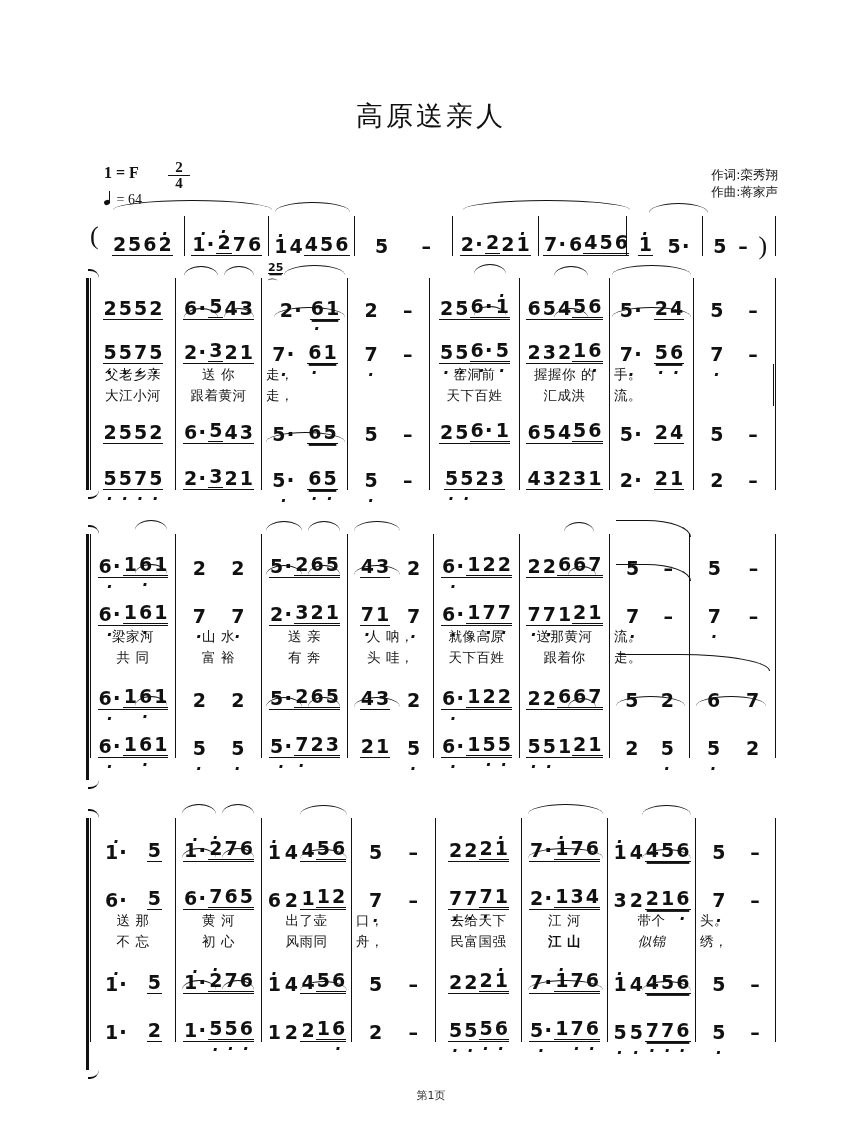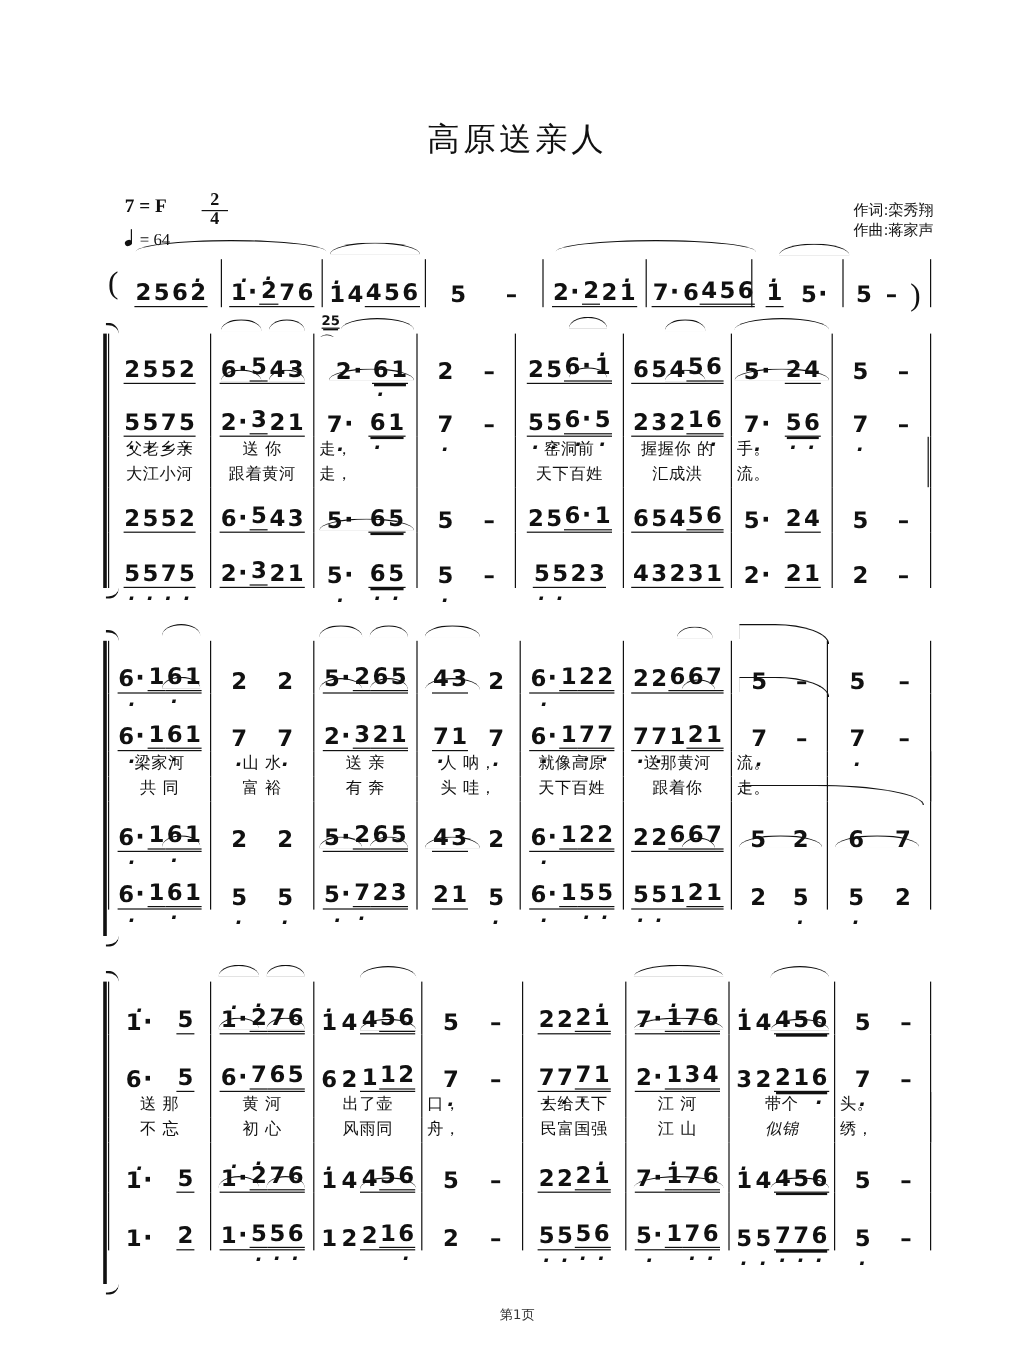--- a/index.html
+++ b/index.html
@@ -252,21 +252,21 @@
 <body>
 
 <div class="sheet-title">高原送亲人</div>
 
 <div class="credits">
   <div>作词:栾秀翔</div>
   <div>作曲:蒋家声</div>
 </div>
 
 <div class="keysig">
-  <span class="kk">7 = F</span>
+  <span class="kk">1 = F</span>
 </div>
 
 <div class="timesig">
   <span class="num">2</span>
   <span class="den">4</span>
 </div>
 
 <div class="tempo">
   <span class="qn"></span>
   <span>= 64</span>
@@ -1198,21 +1198,21 @@
         </div>
       <div class="measure" style="width:90px;">
           <span class="lyr">风雨同</span>
         </div>
       <div class="measure" style="width:84px;justify-content:flex-start;">
           <span class="lyr">舟，</span>
         </div>
       <div class="measure" style="width:86px;">
           <span class="lyr">民富国强</span>
         </div>
-      <div class="measure" style="width:86px;">
+      <div class="measure" style="width:86px;font-weight:bold;">
           <span class="lyr">江 山</span>
         </div>
       <div class="measure" style="width:88px;font-style:italic;">
           <span class="lyr">似锦</span>
         </div>
       <div class="measure nobar" style="width:80px;justify-content:flex-start;">
           <span class="lyr">绣，</span>
         </div>
       <span class="endbar" style="height:21px;"></span>
     </div>

